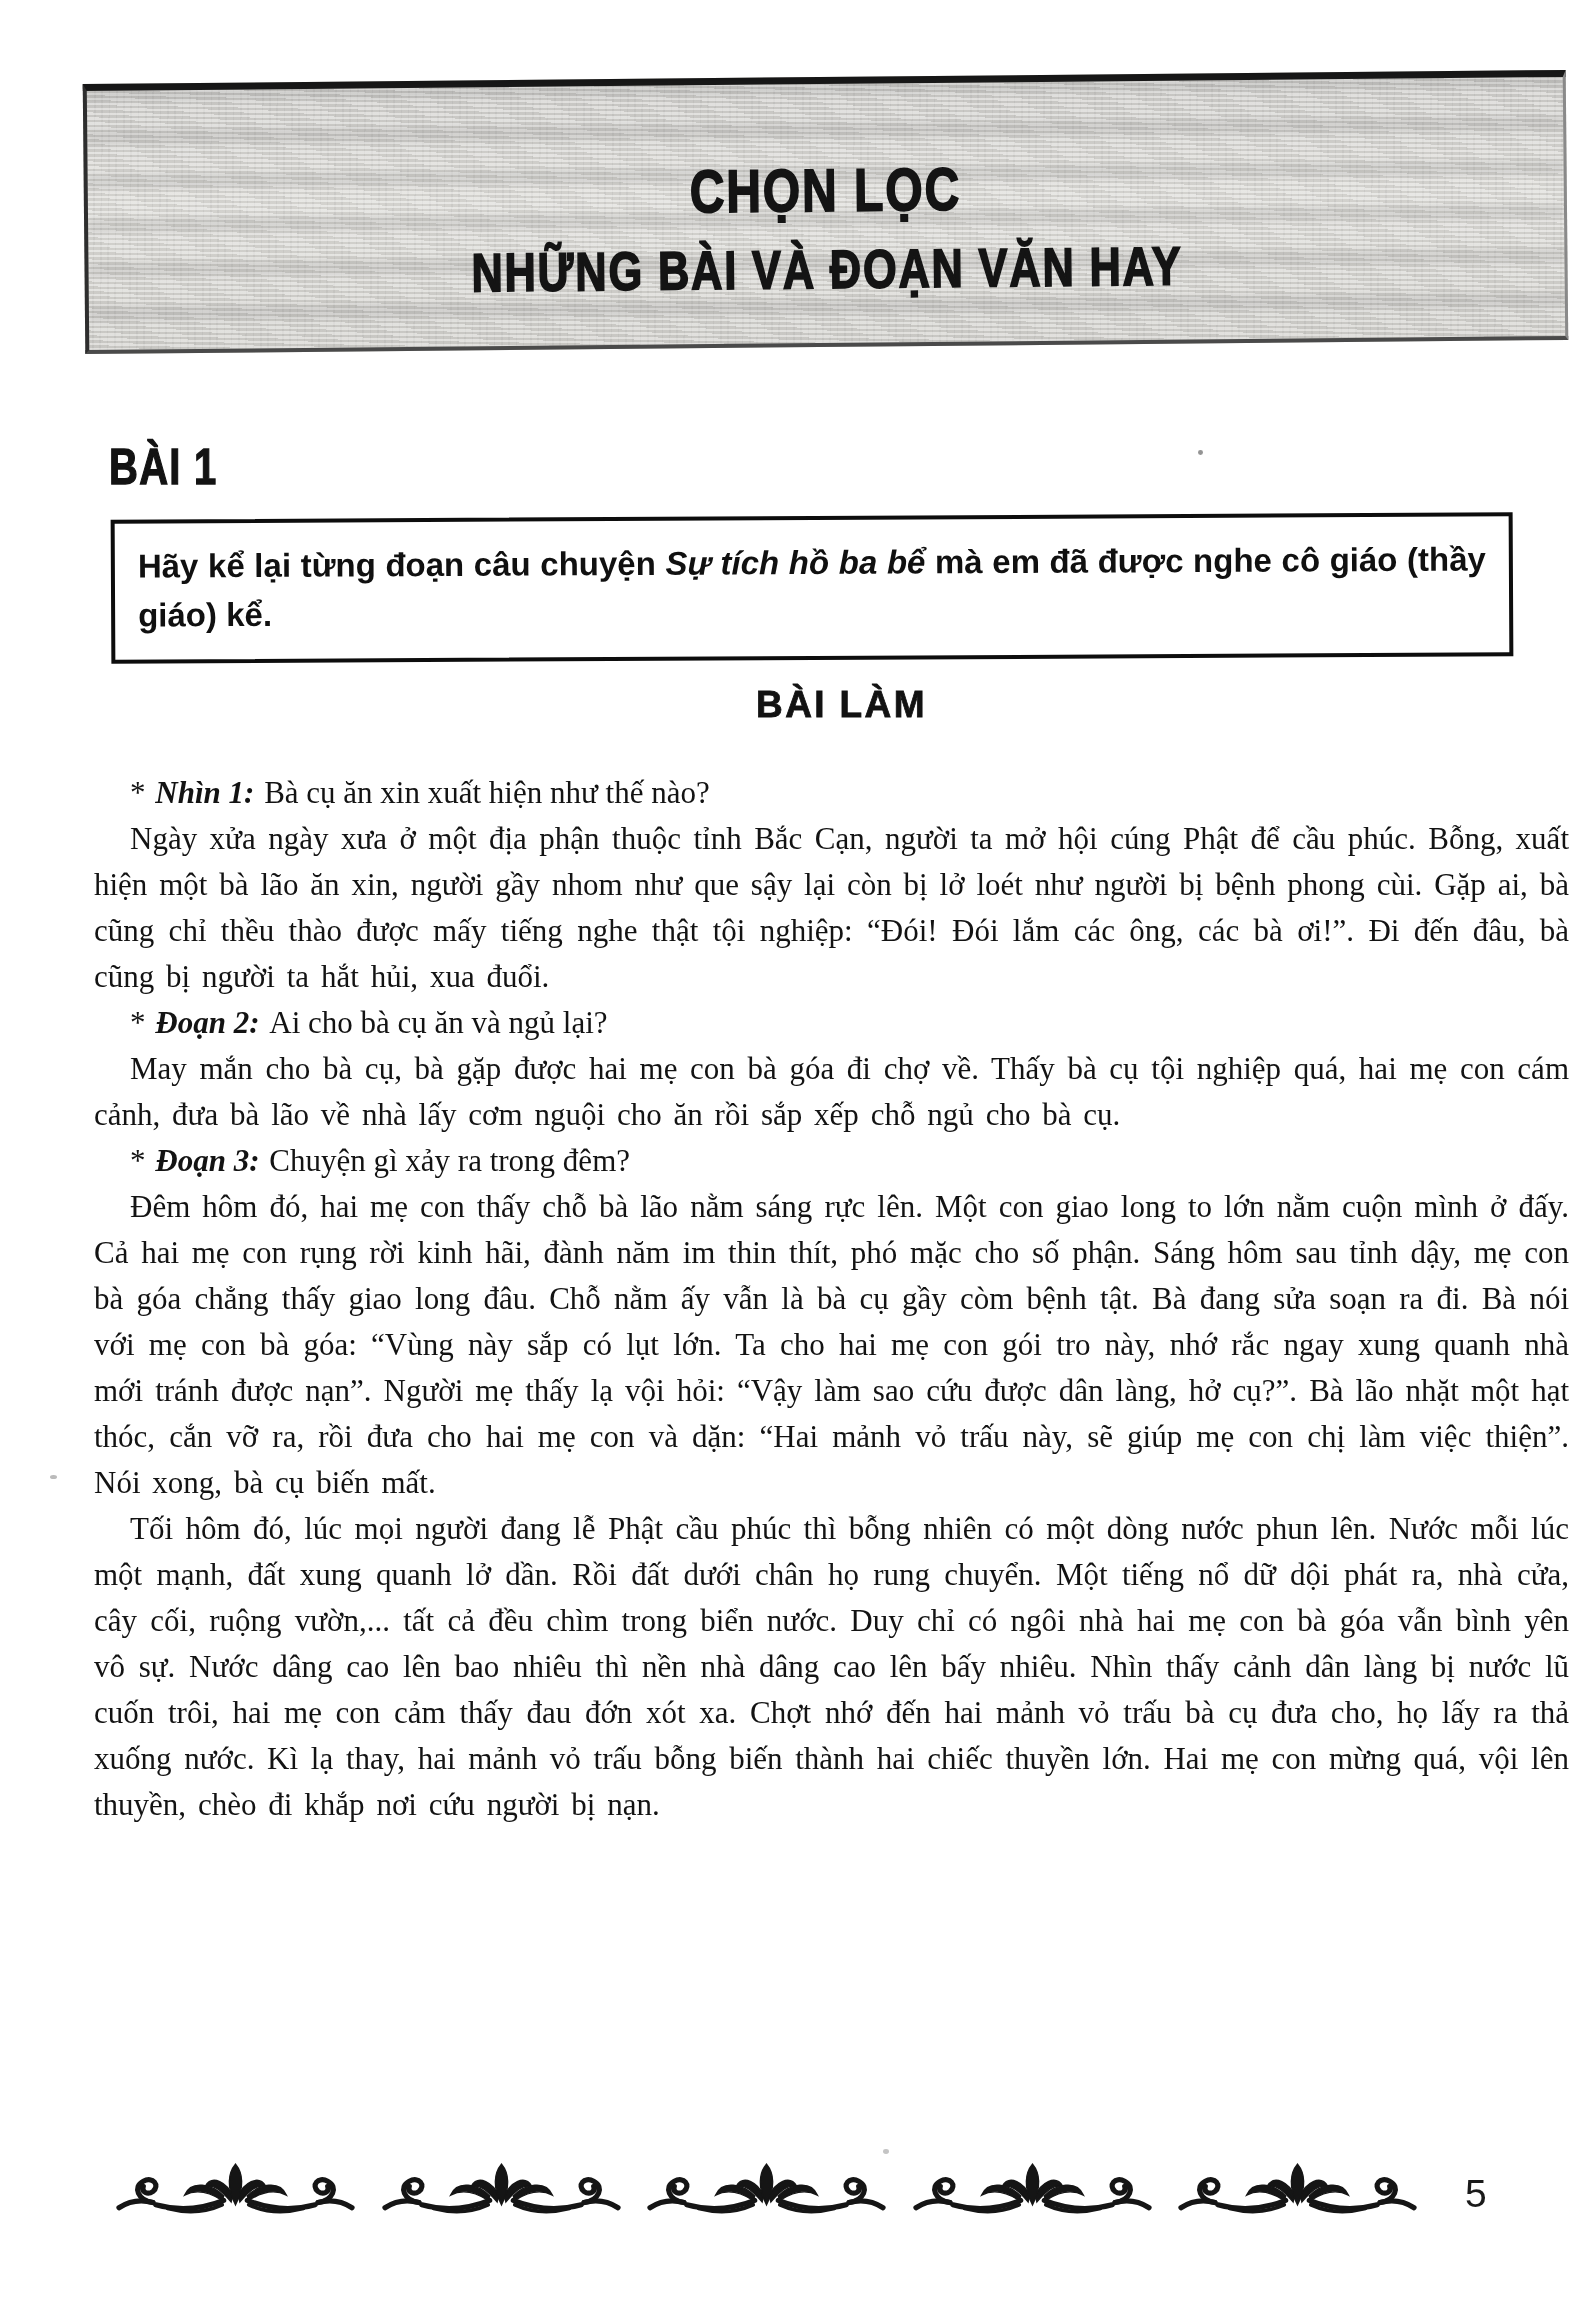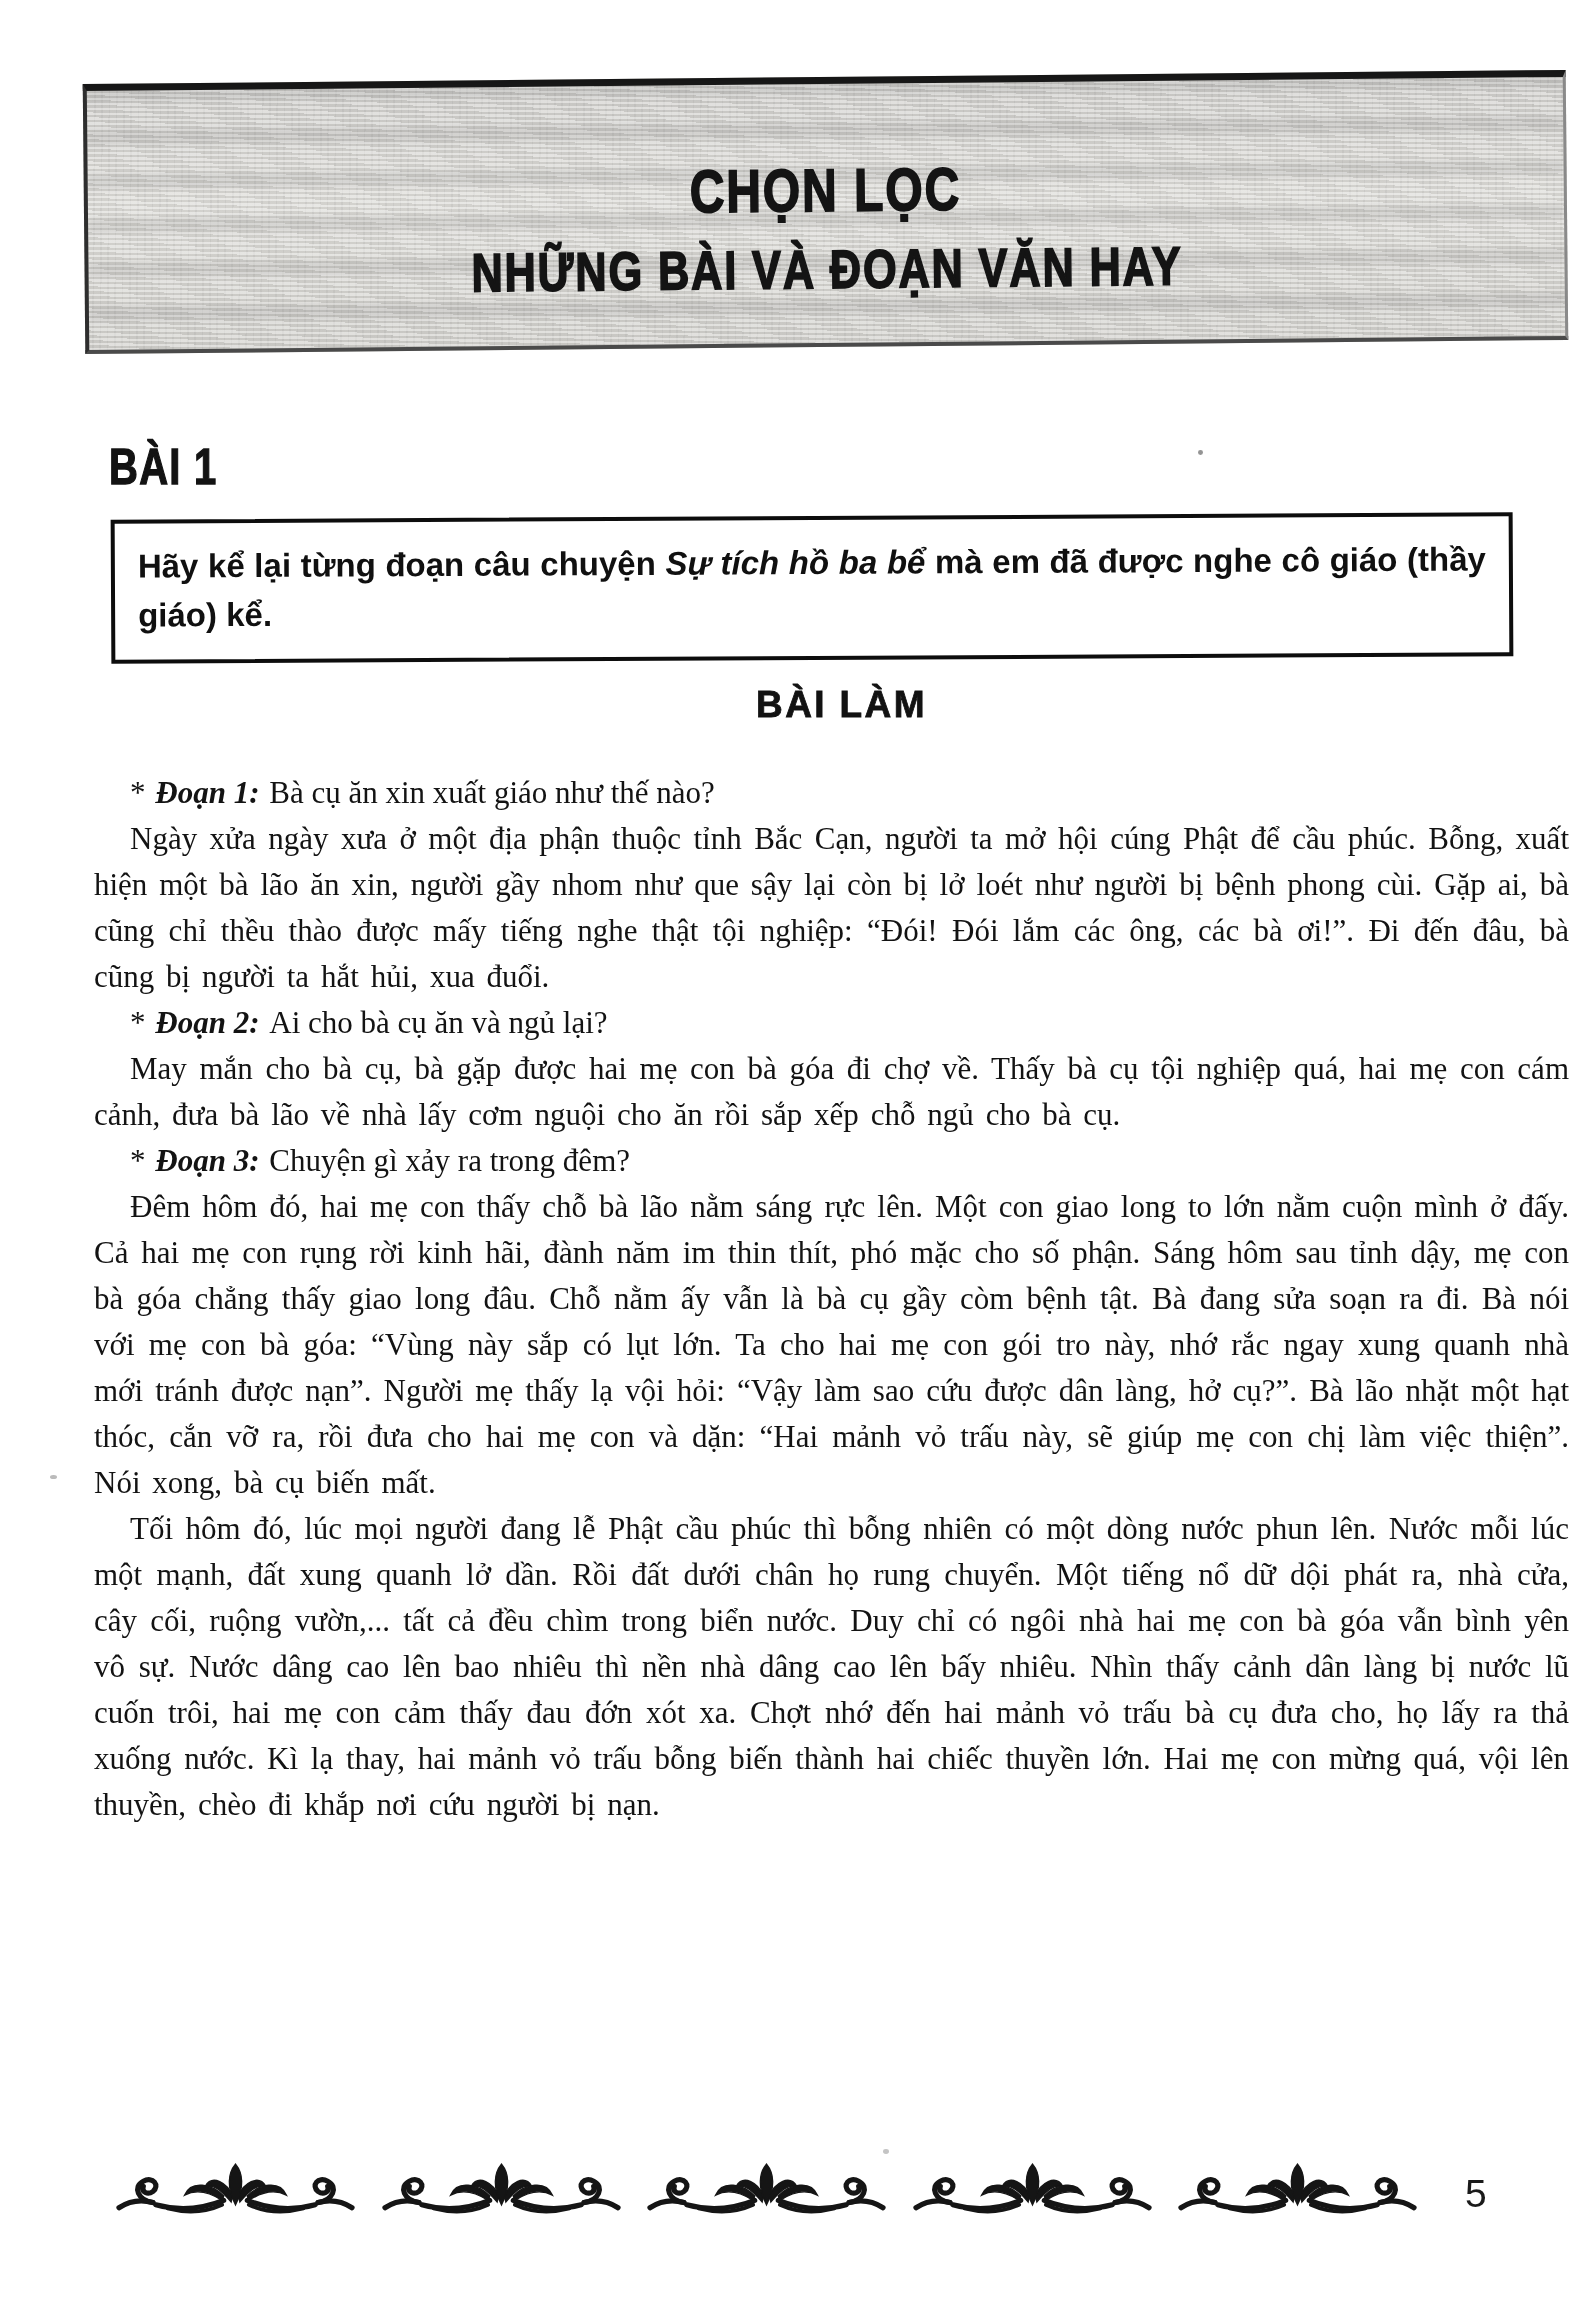--- a/index.html
+++ b/index.html
@@ -166,21 +166,21 @@
   <div class="prompt-box">
     <p class="prompt-text"><span>Hãy kể lại từng đoạn câu chuyện </span><span class="prompt-italic">Sự tích hồ ba bể</span><span> mà em đã được nghe cô giáo (thầy giáo) kể.</span></p>
   </div>
 
   <div class="essay-heading">BÀI LÀM</div>
 
   <div class="content">
 
     <div class="section">
       <p class="q-line">
-        <span class="bullet">*</span><span class="q-label">Đoạn 1:</span><span class="q-text">Bà cụ ăn xin xuất giáo như thế nào?</span>
+        <span class="bullet">*</span><span class="q-label">Nhìn 1:</span><span class="q-text">Bà cụ ăn xin xuất hiện như thế nào?</span>
       </p>
       <p class="para">Ngày xửa ngày xưa ở một địa phận thuộc tỉnh Bắc Cạn, người ta mở hội cúng Phật để cầu phúc. Bỗng, xuất hiện một bà lão ăn xin, người gầy nhom như que sậy lại còn bị lở loét như người bị bệnh phong cùi. Gặp ai, bà cũng chỉ thều thào được mấy tiếng nghe thật tội nghiệp: “Đói! Đói lắm các ông, các bà ơi!”. Đi đến đâu, bà cũng bị người ta hắt hủi, xua đuổi.</p>
     </div>
 
     <div class="section">
       <p class="q-line">
         <span class="bullet">*</span><span class="q-label">Đoạn 2:</span><span class="q-text">Ai cho bà cụ ăn và ngủ lại?</span>
       </p>
       <p class="para">May mắn cho bà cụ, bà gặp được hai mẹ con bà góa đi chợ về. Thấy bà cụ tội nghiệp quá, hai mẹ con cám cảnh, đưa bà lão về nhà lấy cơm nguội cho ăn rồi sắp xếp chỗ ngủ cho bà cụ.</p>
     </div>

